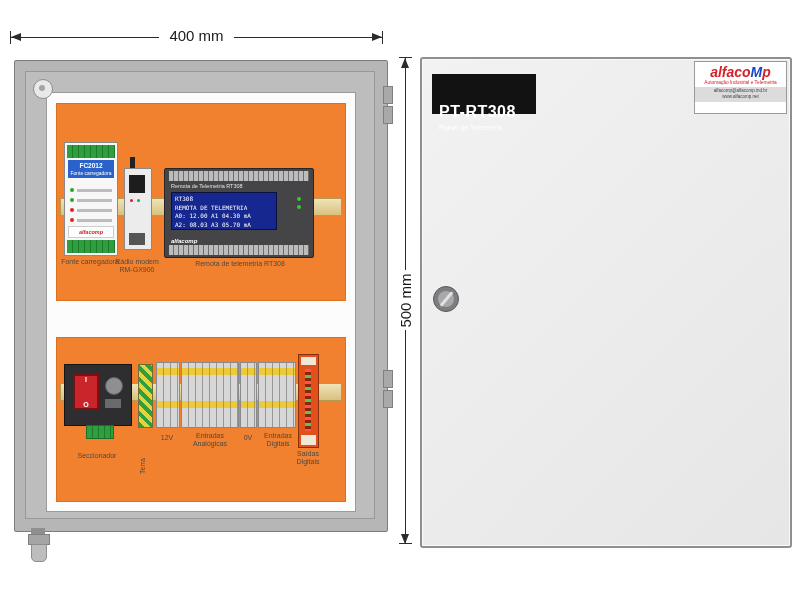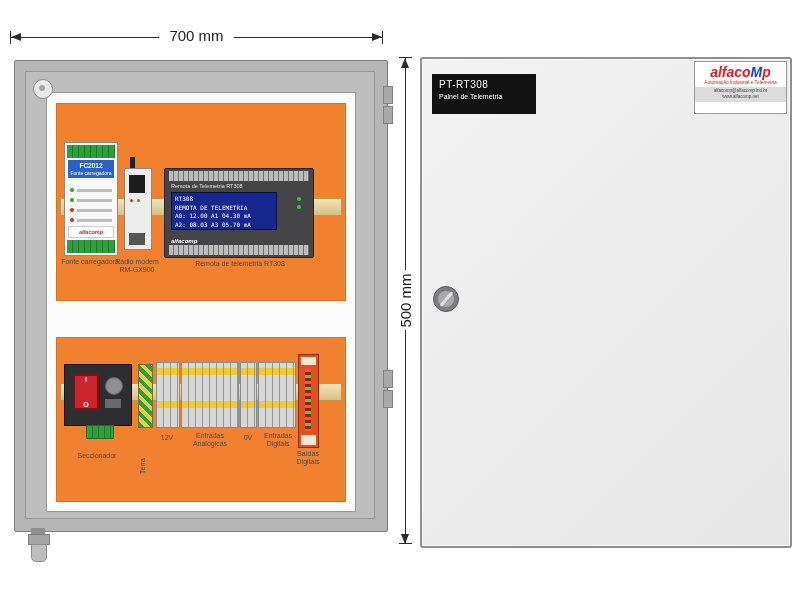--- a/index.html
+++ b/index.html
@@ -94,21 +94,21 @@
 
   
   .gland1{left:31px;top:528px;width:14px;height:6px;background:#8f8f8f;}
   .gland2{left:28px;top:534px;width:20px;height:9px;background:#a5a5a5;border:1px solid #7f7f7f;}
   .gland3{left:31px;top:544px;width:14px;height:16px;background:#bdbdbd;border:1px solid #8f8f8f;border-radius:0 0 5px 5px;}
 
   
   .door{left:420px;top:57px;width:368px;height:487px;background:linear-gradient(135deg,#f2f2f2,#e6e6e6);
         border:2px solid #8f8f8f;border-radius:3px;box-shadow:inset 0 0 0 1px #fafafa;}
   .nplate{left:432px;top:74px;width:104px;height:40px;background:#121212;color:#fff;padding:5px 7px;box-sizing:border-box;}
-  .nplate .t{font-size:10px;font-weight:normal;letter-spacing:.5px;}
+  .nplate .t{font-size:16px;font-weight:bold;letter-spacing:.5px;margin-top:24px;}
   .nplate .s{font-size:7px;margin-top:3px;}
   .logo{left:694px;top:61px;width:93px;height:53px;background:#fff;border:1px solid #9a9a9a;text-align:center;box-sizing:border-box;}
   .logo-text{font-size:14px;font-weight:bold;font-style:italic;color:#d2232a;margin-top:3px;line-height:1;}
   .logo-text .blue{color:#1a46c8;}
   .logo-tag{font-size:4.8px;color:#d2232a;margin-top:1px;}
   .logo-contact{margin-top:2px;background:#dcdcdc;font-size:4.5px;color:#444;line-height:1.4;padding:1px 0;}
   .lock{left:433px;top:286px;width:24px;height:24px;border-radius:50%;background:#7e7e82;border:1px solid #58585c;}
   .lock:after{content:"";position:absolute;left:4px;top:4px;width:16px;height:16px;border-radius:50%;background:#a9a9ad;}
   .lock-slot{position:absolute;left:11px;top:3px;width:3px;height:18px;background:#e2e2e2;border-radius:2px;
              transform:rotate(40deg);z-index:1;}
@@ -116,21 +116,21 @@
 </head>
 <body>
 
 <div class="stage">
 
   <div class="abs dimline-h"></div>
   <div class="abs tick-v" style="left:10px;top:31px;"></div>
   <div class="abs tick-v" style="left:382px;top:31px;"></div>
   <div class="abs arrow l" style="left:11px;top:33px;"></div>
   <div class="abs arrow r" style="left:372px;top:33px;"></div>
-  <div class="abs dimlab-h"><span>700 mm</span></div>
+  <div class="abs dimlab-h"><span>400 mm</span></div>
 
   <div class="abs dimline-v"></div>
   <div class="abs tick-h" style="left:399px;top:57px;"></div>
   <div class="abs tick-h" style="left:399px;top:543px;"></div>
   <div class="abs arrow u" style="left:401px;top:58px;"></div>
   <div class="abs arrow d" style="left:401px;top:534px;"></div>
   <div class="abs dimlab-v">
       <span>500 mm</span>
     </div>
 

